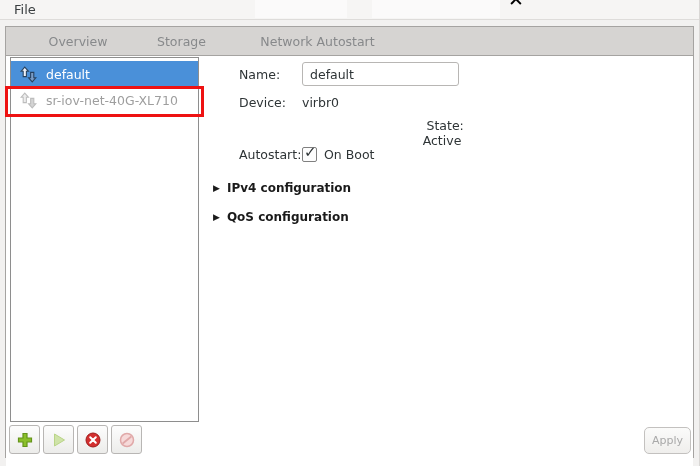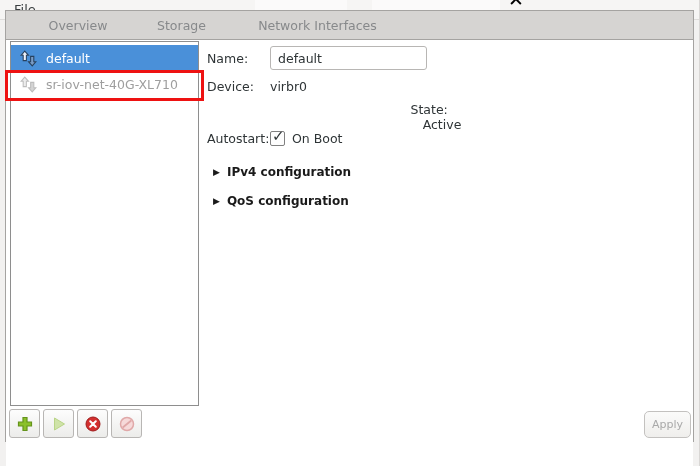--- a/index.html
+++ b/index.html
@@ -13,21 +13,21 @@
   
   .menubar { position:absolute; left:0; top:0; width:100%; height:20px;
     background:#f6f5f4; border-bottom:1px solid #dedcda; overflow:hidden; }
   .menu-item { position:absolute; left:14px; top:2px; font-size:13px; color:#3a3f41; cursor:default; }
   .ghost-rect { position:absolute; top:0; height:18px; background:#fbfafa; }
   .ghost-rect.g1 { left:255px; width:92px; }
   .ghost-rect.g2 { left:372px; width:128px; }
   .partial-close { position:absolute; left:508px; top:-11px; font-size:19px;
     font-weight:bold; color:#000; letter-spacing:0; line-height:20px; }
   
-  .notebook { position:absolute; left:5px; top:10px; width:689px; height:432px;
+  .notebook { position:absolute; left:5px; top:26px; width:689px; height:432px;
     background:#ffffff; border:1px solid #a5a3a1; }
   .tabbar { position:relative; height:29px; background:#d6d4d2;
     border-bottom:1px solid #a5a3a1; display:flex; padding-left:22px; }
   .tab { position:relative; display:flex; align-items:center; justify-content:center;
     height:100%; font-size:12.5px; color:#87898b; cursor:pointer; }
   .tab.t0 { width:100px; } .tab.t1 { width:155px; } .tab.t2 { width:107px; } .tab.t3 { width:165px; }
   .tab.active { color:#2b2f31; font-weight:bold; }
   .tab.active::after { content:""; position:absolute; left:2px; right:2px; bottom:-1px;
     height:5px; background:#4a90d9; }
   .content { position:relative; width:687px; height:441px; background:#fff; }
@@ -37,21 +37,21 @@
   .netrow { height:26px; display:flex; align-items:center; gap:9px; padding-left:9px;
     font-size:12.5px; color:#2e3436; cursor:pointer; }
   .netrow.selected { background:#4a90d9; color:#ffffff; }
   .netrow.dimmed { color:#9e9e9e; }
   .netrow .nicon { width:17px; height:17px; flex:0 0 auto; }
   .red-box { position:absolute; left:-1px; top:30px; width:199px; height:31px;
     border:3px solid #ee1212; z-index:5; pointer-events:none; }
   
   .details { position:absolute; left:201px; top:3px; width:470px; }
   .frow { display:flex; align-items:center; }
-  .flabel { width:63px; flex:0 0 auto; color:#2e3436; }
+  .flabel { width:63px; flex:0 0 auto; color:#2e3436;margin-left:32px; }
   .row-name { height:30px; margin-bottom:4px; }
   .name-entry { width:157px; height:24px; border:1px solid #b8b6b4; border-radius:3px;
     background:#fff; font-family:"DejaVu Sans", sans-serif; font-size:12.5px;
     color:#2e3436; padding:0 7px; outline:none; }
   .row-device { height:18px; margin-bottom:7px; }
   .row-state { height:20px; margin-bottom:6px;flex-direction:column; }
   .state-icon { width:19px; height:16px; margin-right:4px; }
   .row-autostart { height:20px; margin-bottom:17px; }
   .checkbox { position:relative; width:15px; height:15px; border:1px solid #808080;
     border-radius:2px; background:#fdfdfd; margin-right:7px; cursor:pointer; }
@@ -81,21 +81,21 @@
     <span class="ghost-rect g1"></span>
     <span class="ghost-rect g2"></span>
     <span class="partial-close">✕</span>
   </div>
 
   <div class="notebook">
 
     <div class="tabbar">
       <div class="tab t0">Overview</div>
       <div class="tab t2">Storage</div>
-      <div class="tab t3">Network Interfaces</div>
+      <div class="tab t3">Network Autostart</div>
     </div>
 
     <div class="content">
 
       <div class="netlist">
         <div class="netrow selected">
           <svg class="nicon" viewBox="0 0 16 16">
             <path d="M4.5 1 L8 5 H6 V10 H3 V5 H1 Z" fill="#eef2fa" stroke="#27415f" stroke-width="1"></path>
             <path d="M11.5 15 L8 11 H10 V6 H13 V11 H15 Z" fill="#7a9cc6" stroke="#27415f" stroke-width="1"></path>
           </svg>

